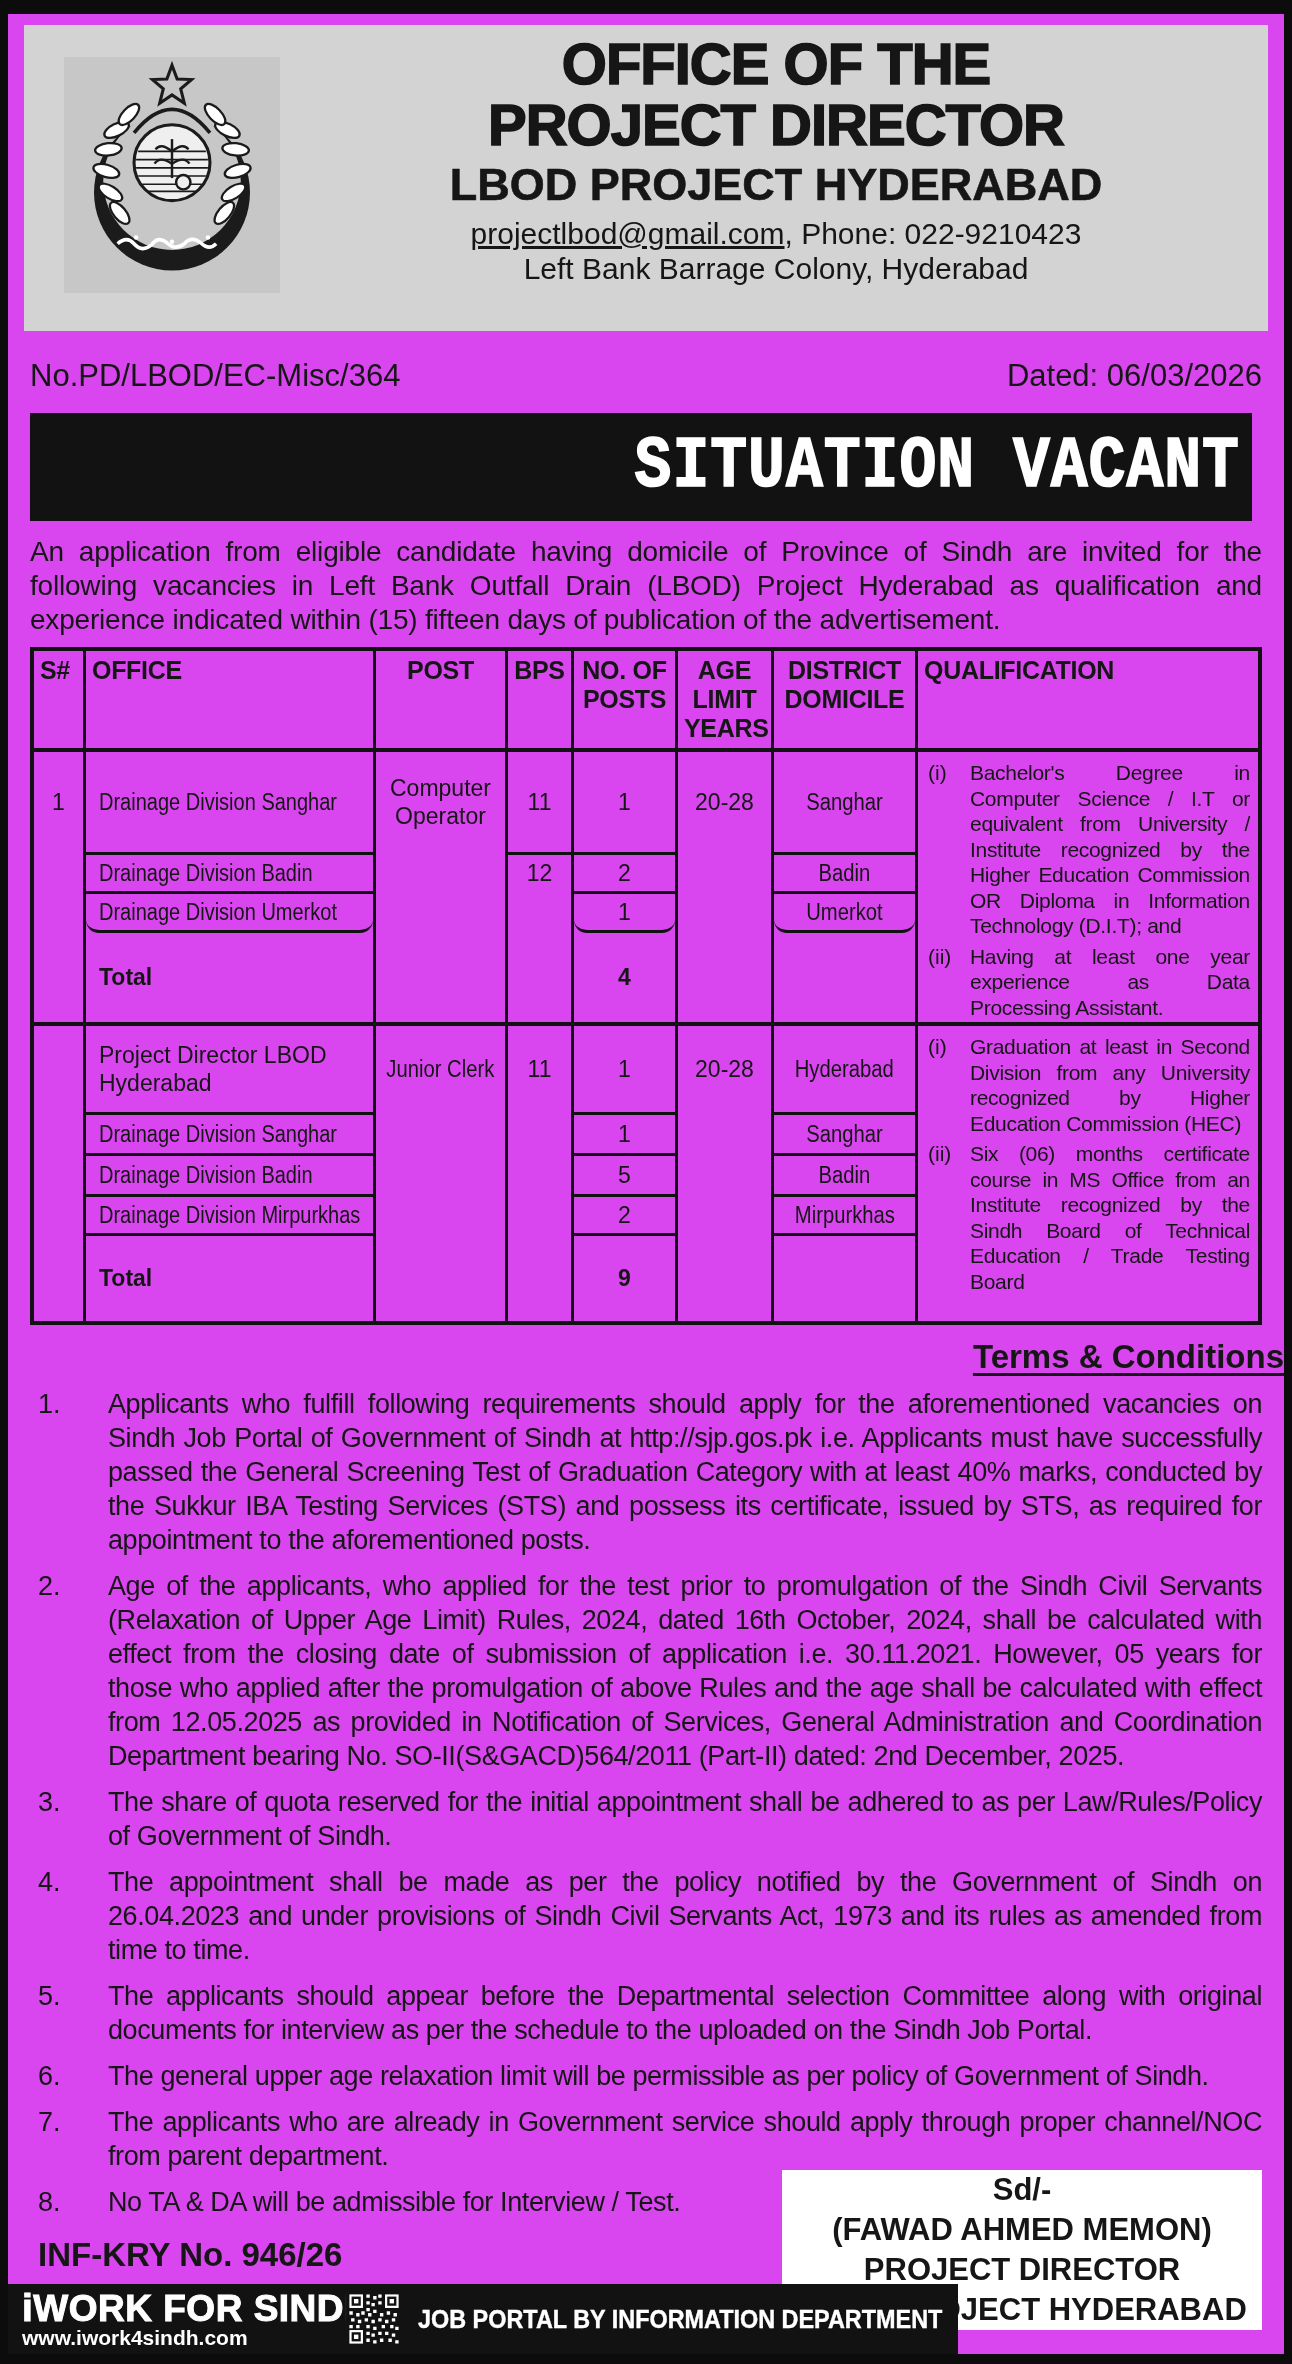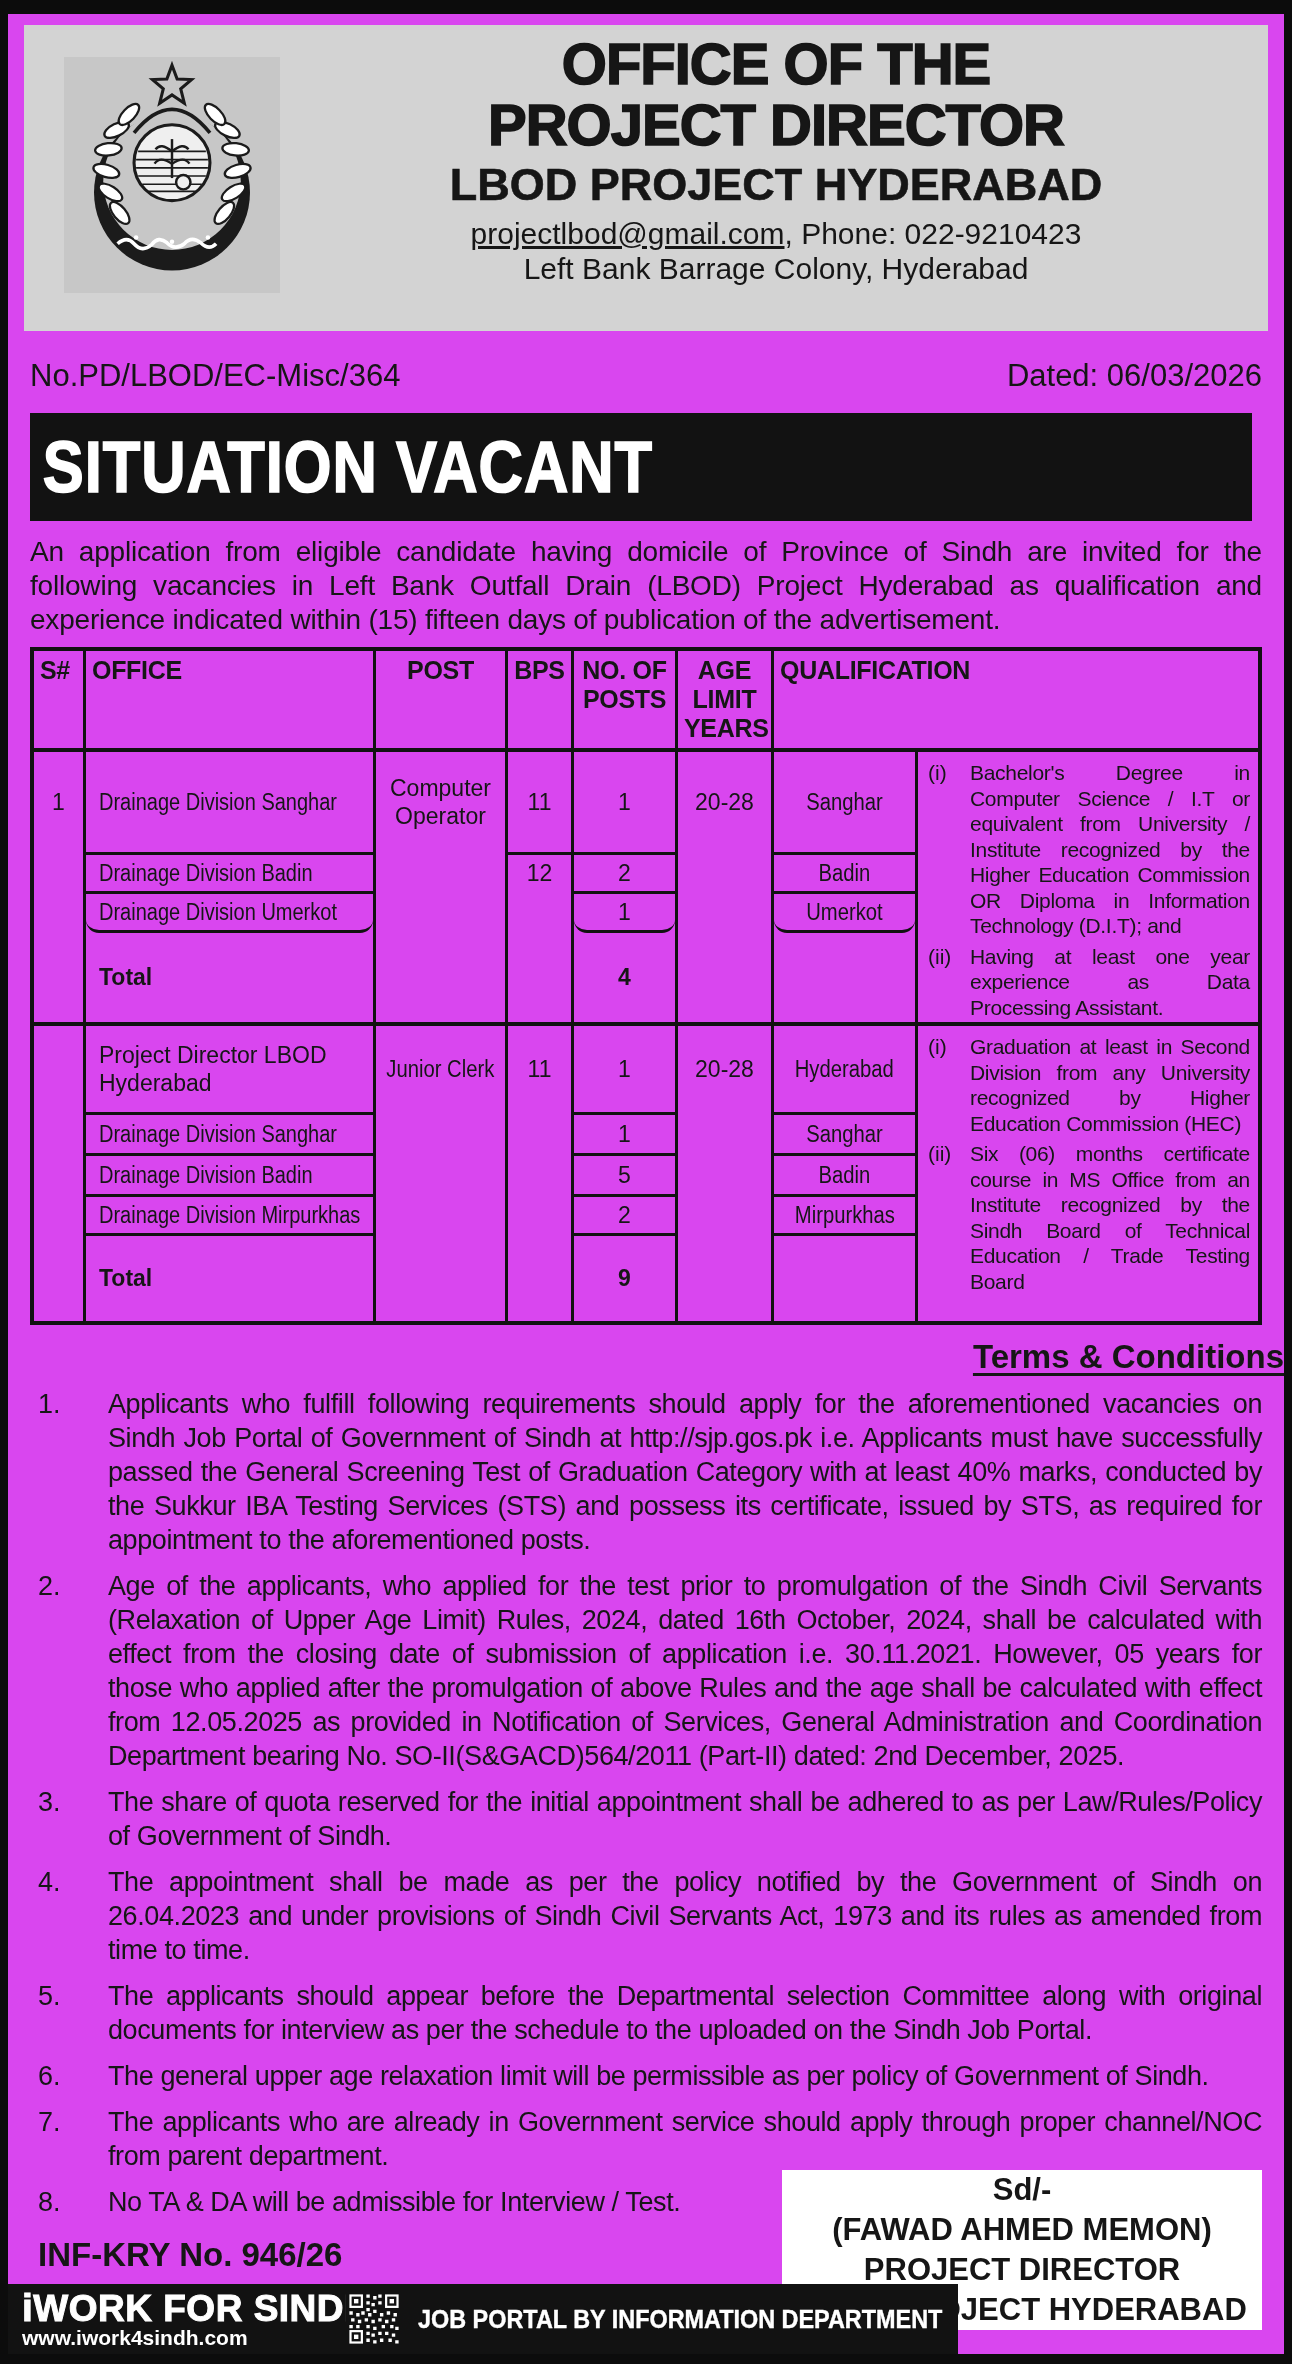--- a/index.html
+++ b/index.html
@@ -49,22 +49,23 @@
   .ref-row{
     margin:26px 22px 0 22px;
     display:flex;justify-content:space-between;
     font-size:31px;line-height:38px;
   }
   
   .banner{
     margin:18px 32px 0 22px;
     height:108px;
     background:#121212;
-    display:flex;align-items:center;justify-content:flex-start;
+    display:flex;align-items:center;justify-content:flex-end;
     overflow:hidden;
+    font-family:Liberation Mono, monospace;
   }
   .banner span{
     color:#ffffff;font-size:64px;font-weight:bold;letter-spacing:1px;
     transform:scale(0.96,1.12);
     -webkit-text-stroke:1.5px #ffffff;
     white-space:nowrap;
   }
   
   .intro{
     margin:14px 22px 0 22px;
@@ -234,20 +235,21 @@
 
   <div class="vtable">
 
     <div class="vt-row vt-head">
       <div class="hcell hc-left">S#</div>
       <div class="hcell hc-left">OFFICE</div>
       <div class="hcell hc-center">POST</div>
       <div class="hcell hc-center">BPS</div>
       <div class="hcell hc-center">NO. OF POSTS</div>
       <div class="hcell hc-center">AGE LIMIT YEARS</div>
+      <div class="hcell hc-center">DISTRICT DOMICILE</div>
       <div class="hcell hc-left">QUALIFICATION</div>
     </div>
 
     <div class="vt-row group g1">
       <div class="cell">
         <div class="sub g1r1 center">1</div>
       </div>
       <div class="cell">
         <div class="sub g1r1 b office">
             <span class="cond">Drainage Division Sanghar</span>

